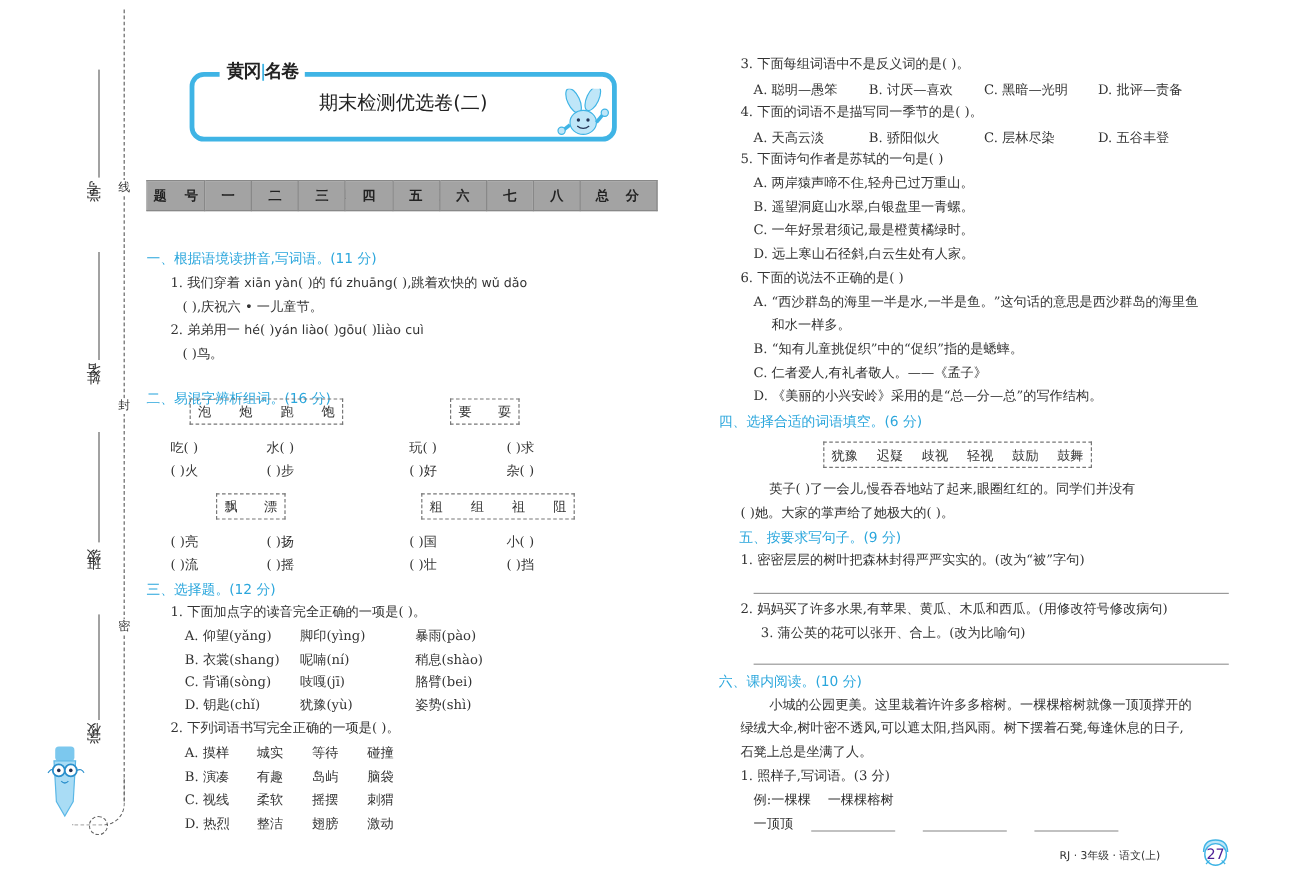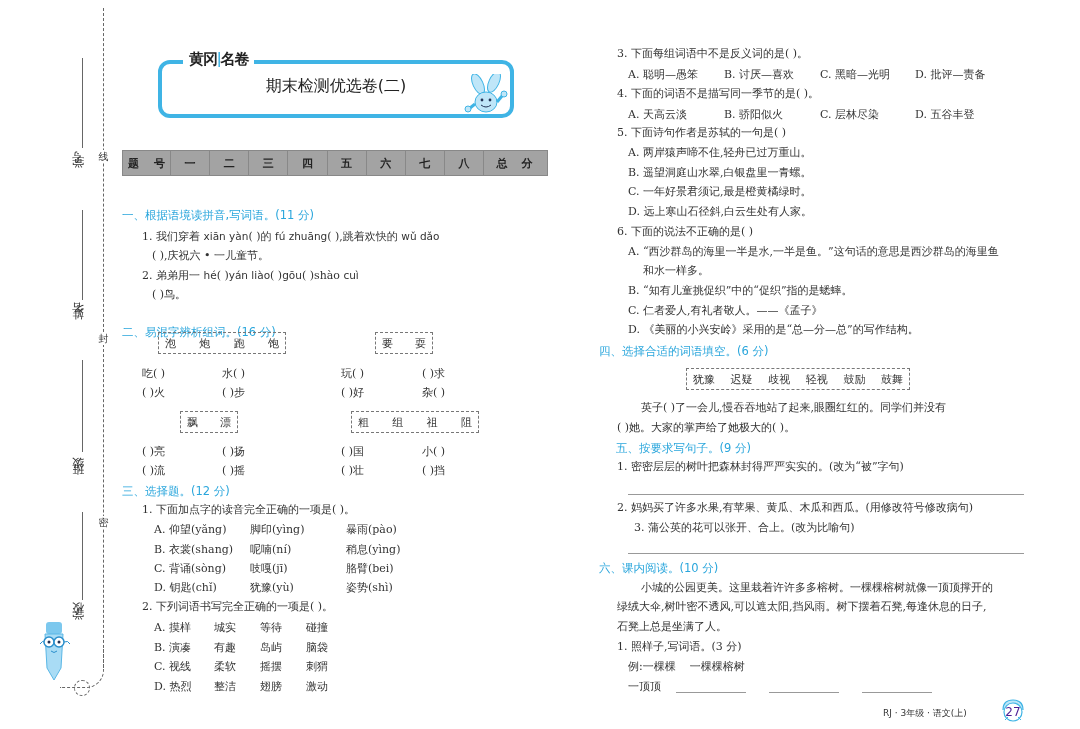--- a/index.html
+++ b/index.html
@@ -118,21 +118,21 @@
   </tr>
 </tbody>
   </table>
 
 <div class="sec-title" style="left:122px;top:208px">一、根据语境读拼音,写词语。(11 分)</div>
 <div class="q" style="left:142px;top:229px">
   <span>1. 我们穿着 </span><span class="py">xiān yàn</span><span>(          )的 </span><span class="py">fú zhuāng</span><span>(            ),跳着欢快的 </span><span class="py">wǔ dǎo</span>
 </div>
 <div class="q" style="left:152px;top:249px">(            ),庆祝六 • 一儿童节。</div>
 <div class="q" style="left:142px;top:268px">
-  <span>2. 弟弟用一 </span><span class="py">hé</span><span>(          )</span><span class="py">yán liào</span><span>(           )</span><span class="py">gōu</span><span>(           )shào </span><span class="py">cuì</span>
+  <span>2. 弟弟用一 </span><span class="py">hé</span><span>(          )</span><span class="py">yán liào</span><span>(           )</span><span class="py">gōu</span><span>(           )liào </span><span class="py">cuì</span>
 </div>
 <div class="q" style="left:152px;top:288px">(          )鸟。</div>
 
 <div class="sec-title" style="left:122px;top:325px">二、易混字辨析组词。(16 分)</div>
 
 <div class="chip-box" style="left:158px;top:332px;width:128px">
   <span>泡</span>
     <span>炮</span>
     <span>跑</span>
     <span>饱</span>
@@ -174,21 +174,21 @@
 <div class="sec-title" style="left:122px;top:484px">三、选择题。(12 分)</div>
 <div class="q" style="left:142px;top:503px">1. 下面加点字的读音完全正确的一项是(        )。</div>
 <div class="opt-row" style="left:154px;top:522px">
   <span style="width:96px">A. 仰望(yǎng)</span>
     <span style="width:96px">脚印(yìng)</span>
     <span>暴雨(pào)</span>
 </div>
 <div class="opt-row" style="left:154px;top:542px">
   <span style="width:96px">B. 衣裳(shang)</span>
     <span style="width:96px">呢喃(ní)</span>
-    <span>稍息(yìng)</span>
+    <span>稍息(shào)</span>
 </div>
 <div class="opt-row" style="left:154px;top:561px">
   <span style="width:96px">C. 背诵(sòng)</span>
     <span style="width:96px">吱嘎(jī)</span>
     <span>胳臂(bei)</span>
 </div>
 <div class="opt-row" style="left:154px;top:580px">
   <span style="width:96px">D. 钥匙(chǐ)</span>
     <span style="width:96px">犹豫(yù)</span>
     <span>姿势(shì)</span>

